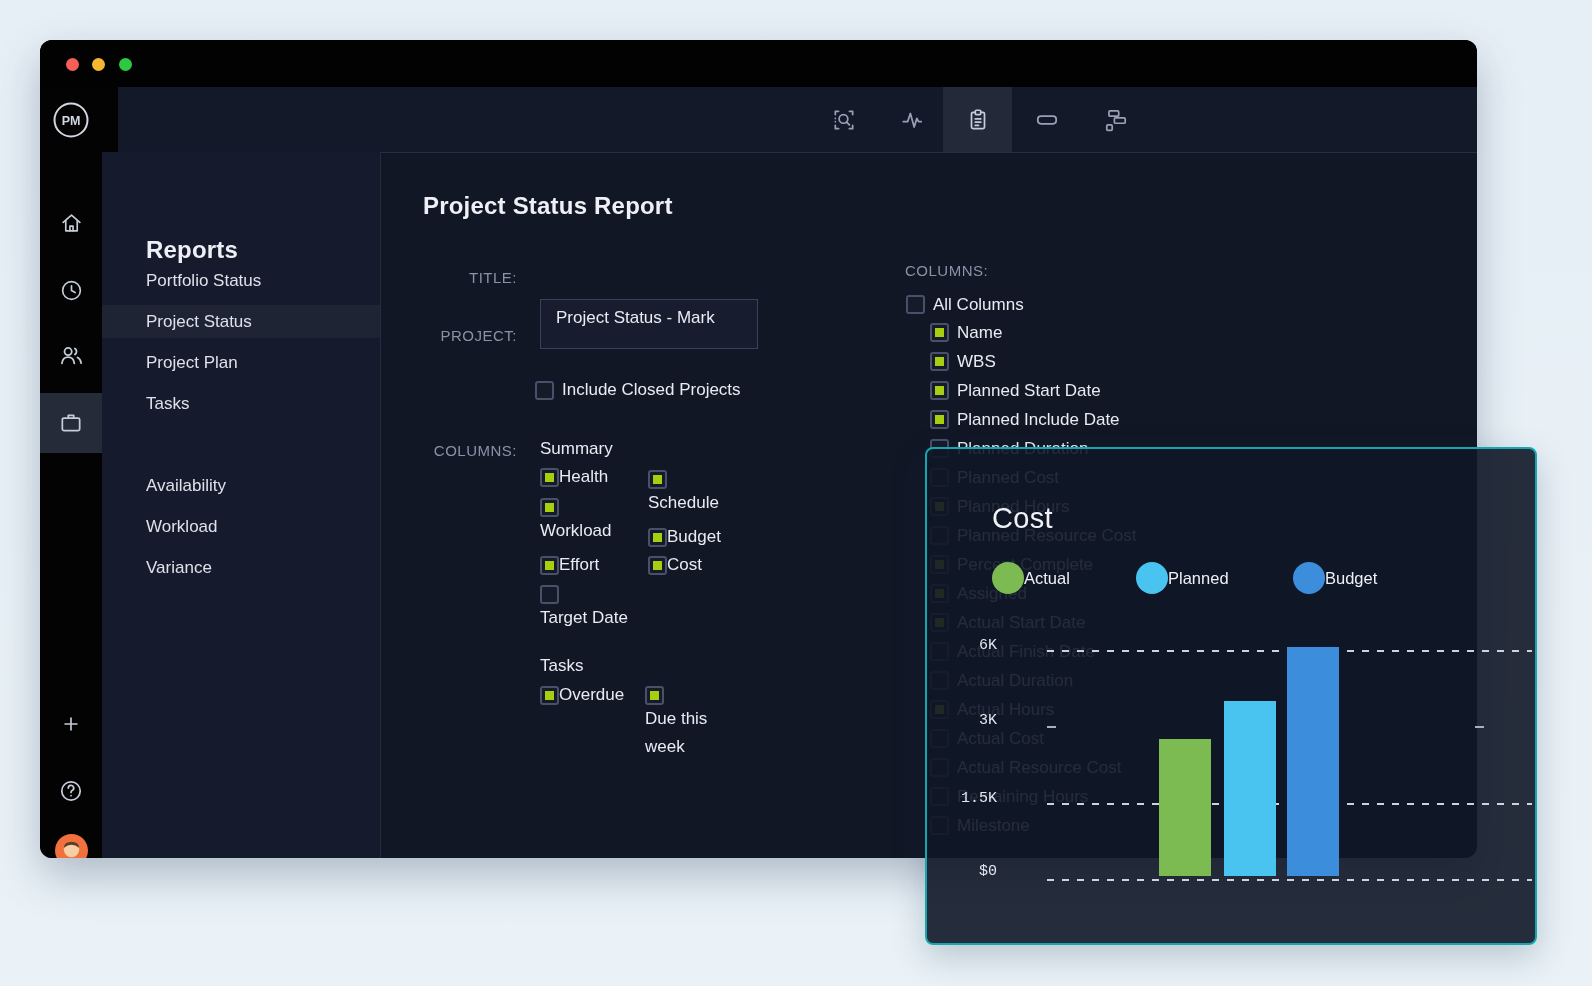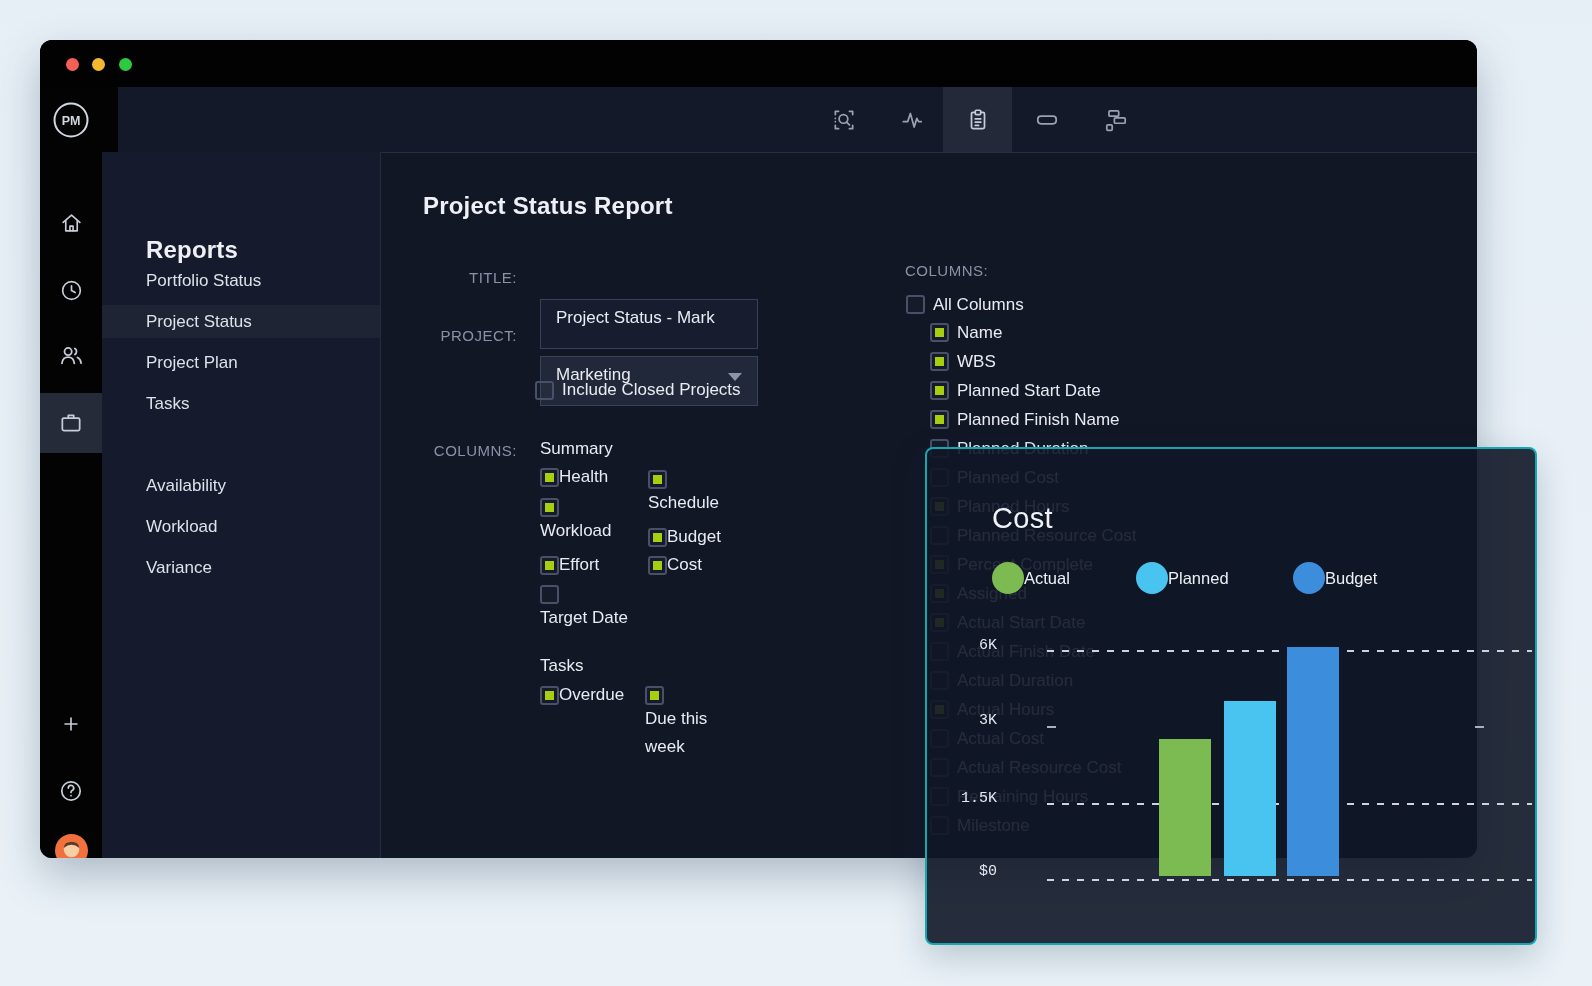--- a/index.html
+++ b/index.html
@@ -188,24 +188,20 @@
       <div class="report-item" style="top:354px">Workload</div>
       <div class="report-item" style="top:395px">Variance</div>
     </div>
 
     <div class="main-title">Project Status Report</div>
 
     <div class="form-label" style="top:229px">TITLE:</div>
     <div class="field input">Project Status - Mark</div>
 
     <div class="form-label" style="top:287px">PROJECT:</div>
-    <div class="field select">
-      <span>Marketing</span>
-      <span class="caret"></span>
-    </div>
 
     <div class="check-row" style="left:495px;top:340px">
       <span class="cb"></span>
       <span>Include Closed Projects</span>
     </div>
 
     <div class="form-label" style="left:356px;width:121px;top:402px">COLUMNS:</div>
     <div class="section-head" style="left:500px;top:399px">Summary</div>
 
     <div class="opt-slot" style="left:500px;top:423px;width:104px">
@@ -260,21 +256,21 @@
     <div class="col-row" style="top:307px">
         <span class="cb checked"></span>
         <span>WBS</span>
       </div>
     <div class="col-row" style="top:336px">
         <span class="cb checked"></span>
         <span>Planned Start Date</span>
       </div>
     <div class="col-row" style="top:365px">
         <span class="cb checked"></span>
-        <span>Planned Finish Name</span>
+        <span>Planned Include Date</span>
       </div>
     <div class="col-row" style="top:394px">
         <span class="cb"></span>
         <span>Planned Duration</span>
       </div>
     <div class="col-row" style="top:423px">
         <span class="cb"></span>
         <span>Planned Cost</span>
       </div>
     <div class="col-row" style="top:452px">

